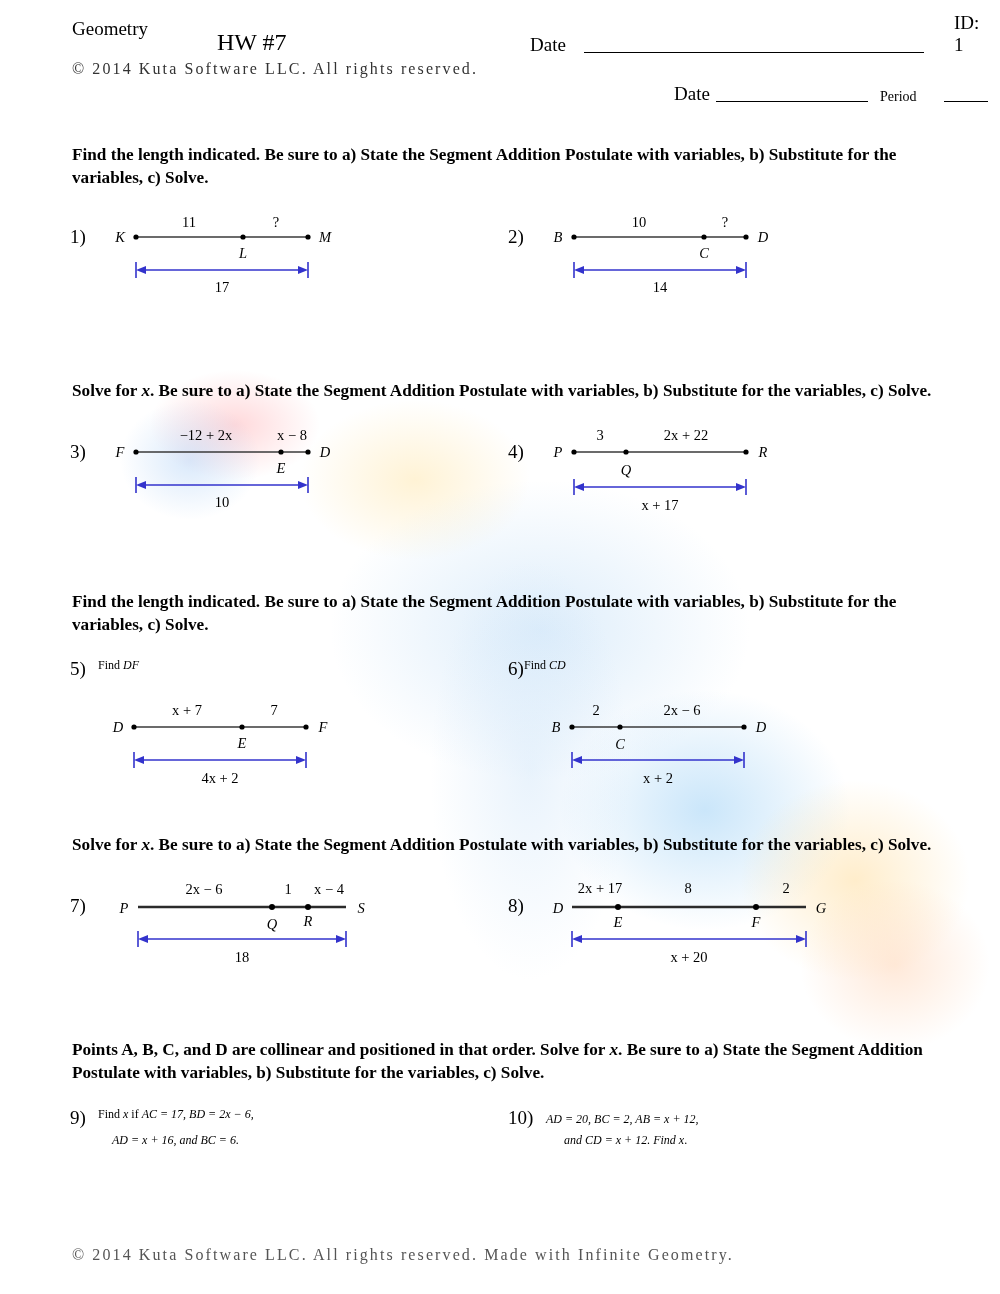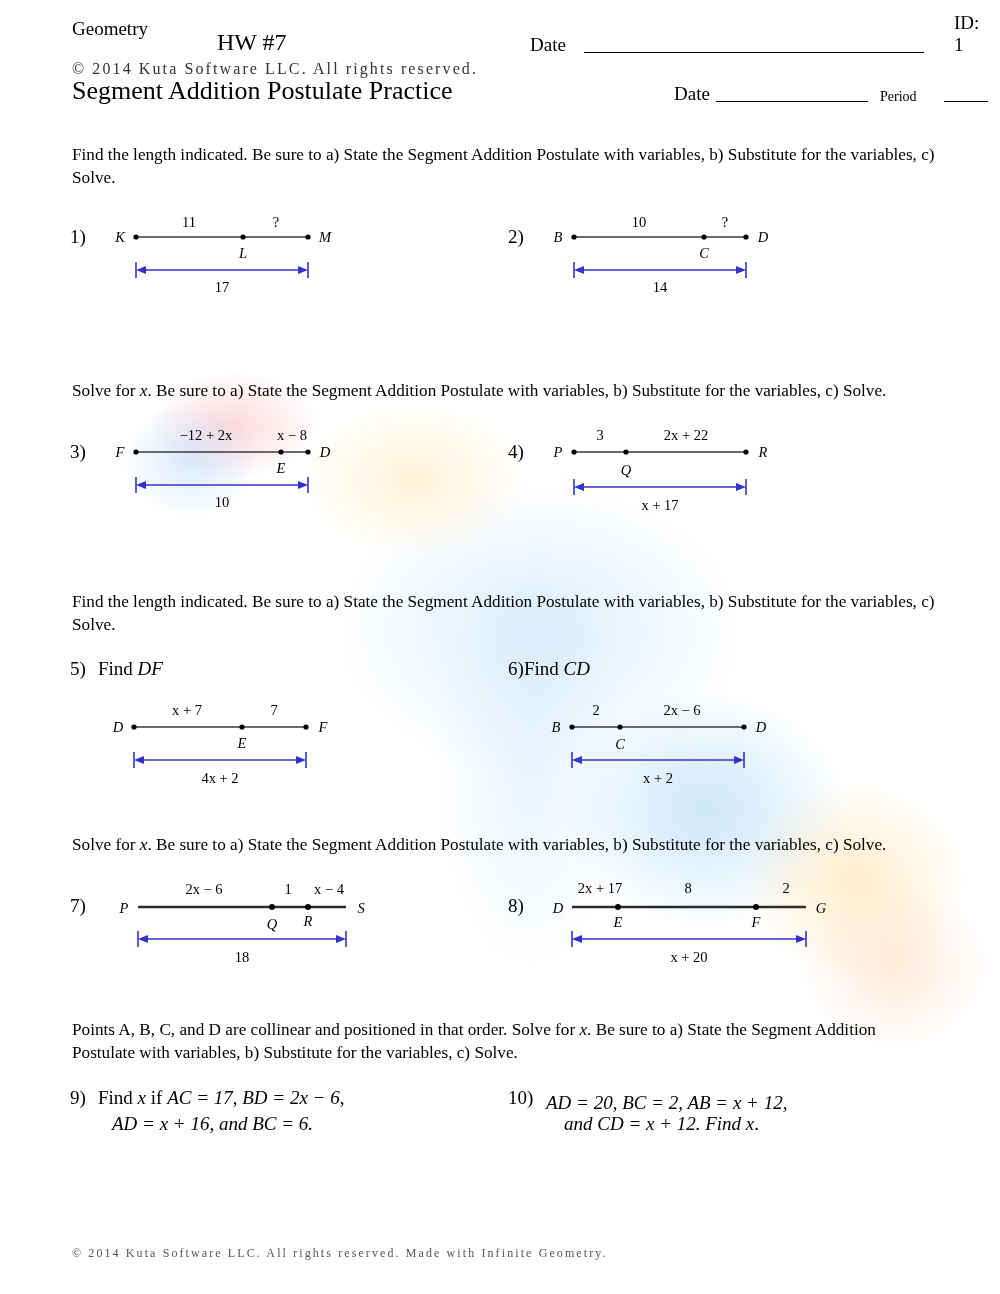--- a/index.html
+++ b/index.html
@@ -47,53 +47,53 @@
 
   .hdr-title   { position: absolute; left: 0;    top: 106px; font-size: 26px; transform: translateY(-100%); }
   .hdr-date    { position: absolute; left: 602px; top: 105px; font-size: 19px; transform: translateY(-100%); }
   .rule-date   { position: absolute; left: 644px; top: 101px; width: 152px; border-bottom: 1.3px solid #000; }
   .hdr-period  { position: absolute; left: 808px; top: 105px; font-size: 14px; transform: translateY(-100%); }
   .rule-period { position: absolute; left: 872px; top: 101px; width: 44px; border-bottom: 1.3px solid #000; }
 
   
   .directions {
     margin: 0 60px 0 72px;
-    font-weight: normal;
+    font-weight: bold;
     font-size: 17.2px;
     line-height: 1.33;
   }
   .directions i { font-style: italic; }
 
   
   .row { position: relative; margin: 0 0 0 0; }
   .cell { position: absolute; top: 0; }
   .cell.left  { left: 70px; }
   .cell.right { left: 508px; }
 
   .qnum { position: absolute; font-size: 19px; }
-  .qtext { position: absolute; font-size: 19px; white-space: nowrap; }
+  .qtext { position: absolute; font-size: 12px; white-space: nowrap; }
   .qtext i, .ital { font-style: italic; }
 
   
   svg { display: block; overflow: visible; }
   svg text { font-family: "Liberation Serif", "DejaVu Serif", serif; fill: #000; }
   .lbl-pt   { font-size: 14.5px; font-style: italic; }
   .lbl-val  { font-size: 14.5px; }
   .lbl-meas { font-size: 14.5px; }
   .seg-line { stroke: #3a3a3a; stroke-width: 1.5; }
   .seg-line-thick { stroke: #2b2b2b; stroke-width: 2.4; }
   .seg-dot  { fill: #000; }
   .meas     { stroke: #3333cc; stroke-width: 1.5; fill: none; }
   .meas-tick{ stroke: #3333cc; stroke-width: 1.6; }
   .meas-head{ fill: #3333cc; }
 
   
   .footer {
     position: absolute; left: 72px; top: 1246px;
-    font-size: 12px; letter-spacing: 2.1px; color: #555;
+    font-size: 16px; letter-spacing: 2.1px; color: #555;
   }
 </style>
 </head>
 <body>
 
 <div class="smudge" id="sm1"></div>
 <div class="smudge" id="sm2"></div>
 <div class="smudge" id="sm3"></div>
 <div class="smudge" id="sm4"></div>
 <div class="smudge" id="sm5"></div>
@@ -103,21 +103,20 @@
 
 <div class="page">
 
   <div class="hdr">
     <div class="hdr-course">Geometry</div>
     <div class="hdr-hw">HW #7</div>
     <div class="hdr-copy">© 2014 Kuta Software LLC.  All rights reserved.</div>
     <div class="hdr-name">Date</div>
     <div class="rule-name"></div>
     <div class="hdr-id">ID: 1</div>
-    <div class="hdr-title">Segment Addition Postulate Practice</div>
     <div class="hdr-date">Date</div>
     <div class="rule-date"></div>
     <div class="hdr-period">Period</div>
     <div class="rule-period"></div>
   </div>
 
   <div class="directions" style="margin-top:58px;">Find the length indicated.  Be sure to a) State the Segment Addition Postulate with variables, b) Substitute for the variables, c) Solve.</div>
 
   <div class="row" style="height:110px; margin-top:22px;">
 
@@ -311,21 +310,21 @@
         <line class="meas-tick" x1="34" y1="50" x2="34" y2="66"></line>
         <line class="meas-tick" x1="268" y1="50" x2="268" y2="66"></line>
         <line class="meas" x1="39" y1="58" x2="263" y2="58"></line>
         <polygon class="meas-head" points="34,58 44,54 44,62"></polygon>
         <polygon class="meas-head" points="268,58 258,54 258,62"></polygon>
         <text class="lbl-meas" x="151" y="81" text-anchor="middle">x + 20</text>
       </svg>
     </div>
   </div>
 
-  <div class="directions" style="margin-top:28px;">
+  <div class="directions" style="margin-top:48px;">
     <span>Points A, B, C, and D are collinear and positioned in that order.  Solve for </span><i>x</i><span>.  Be sure to a) State the Segment Addition Postulate with variables, b) Substitute for the variables, c) Solve.</span>
   </div>
 
   <div class="row" style="height:80px; margin-top:22px;">
 
     <div class="cell left">
       <div class="qnum" style="left:0; top:0;">9)</div>
       <div class="qtext" style="left:28px; top:0;">
         <span>Find </span><i>x</i><span> if </span><i>AC = 17, BD = 2x − 6,</i>
       </div>

